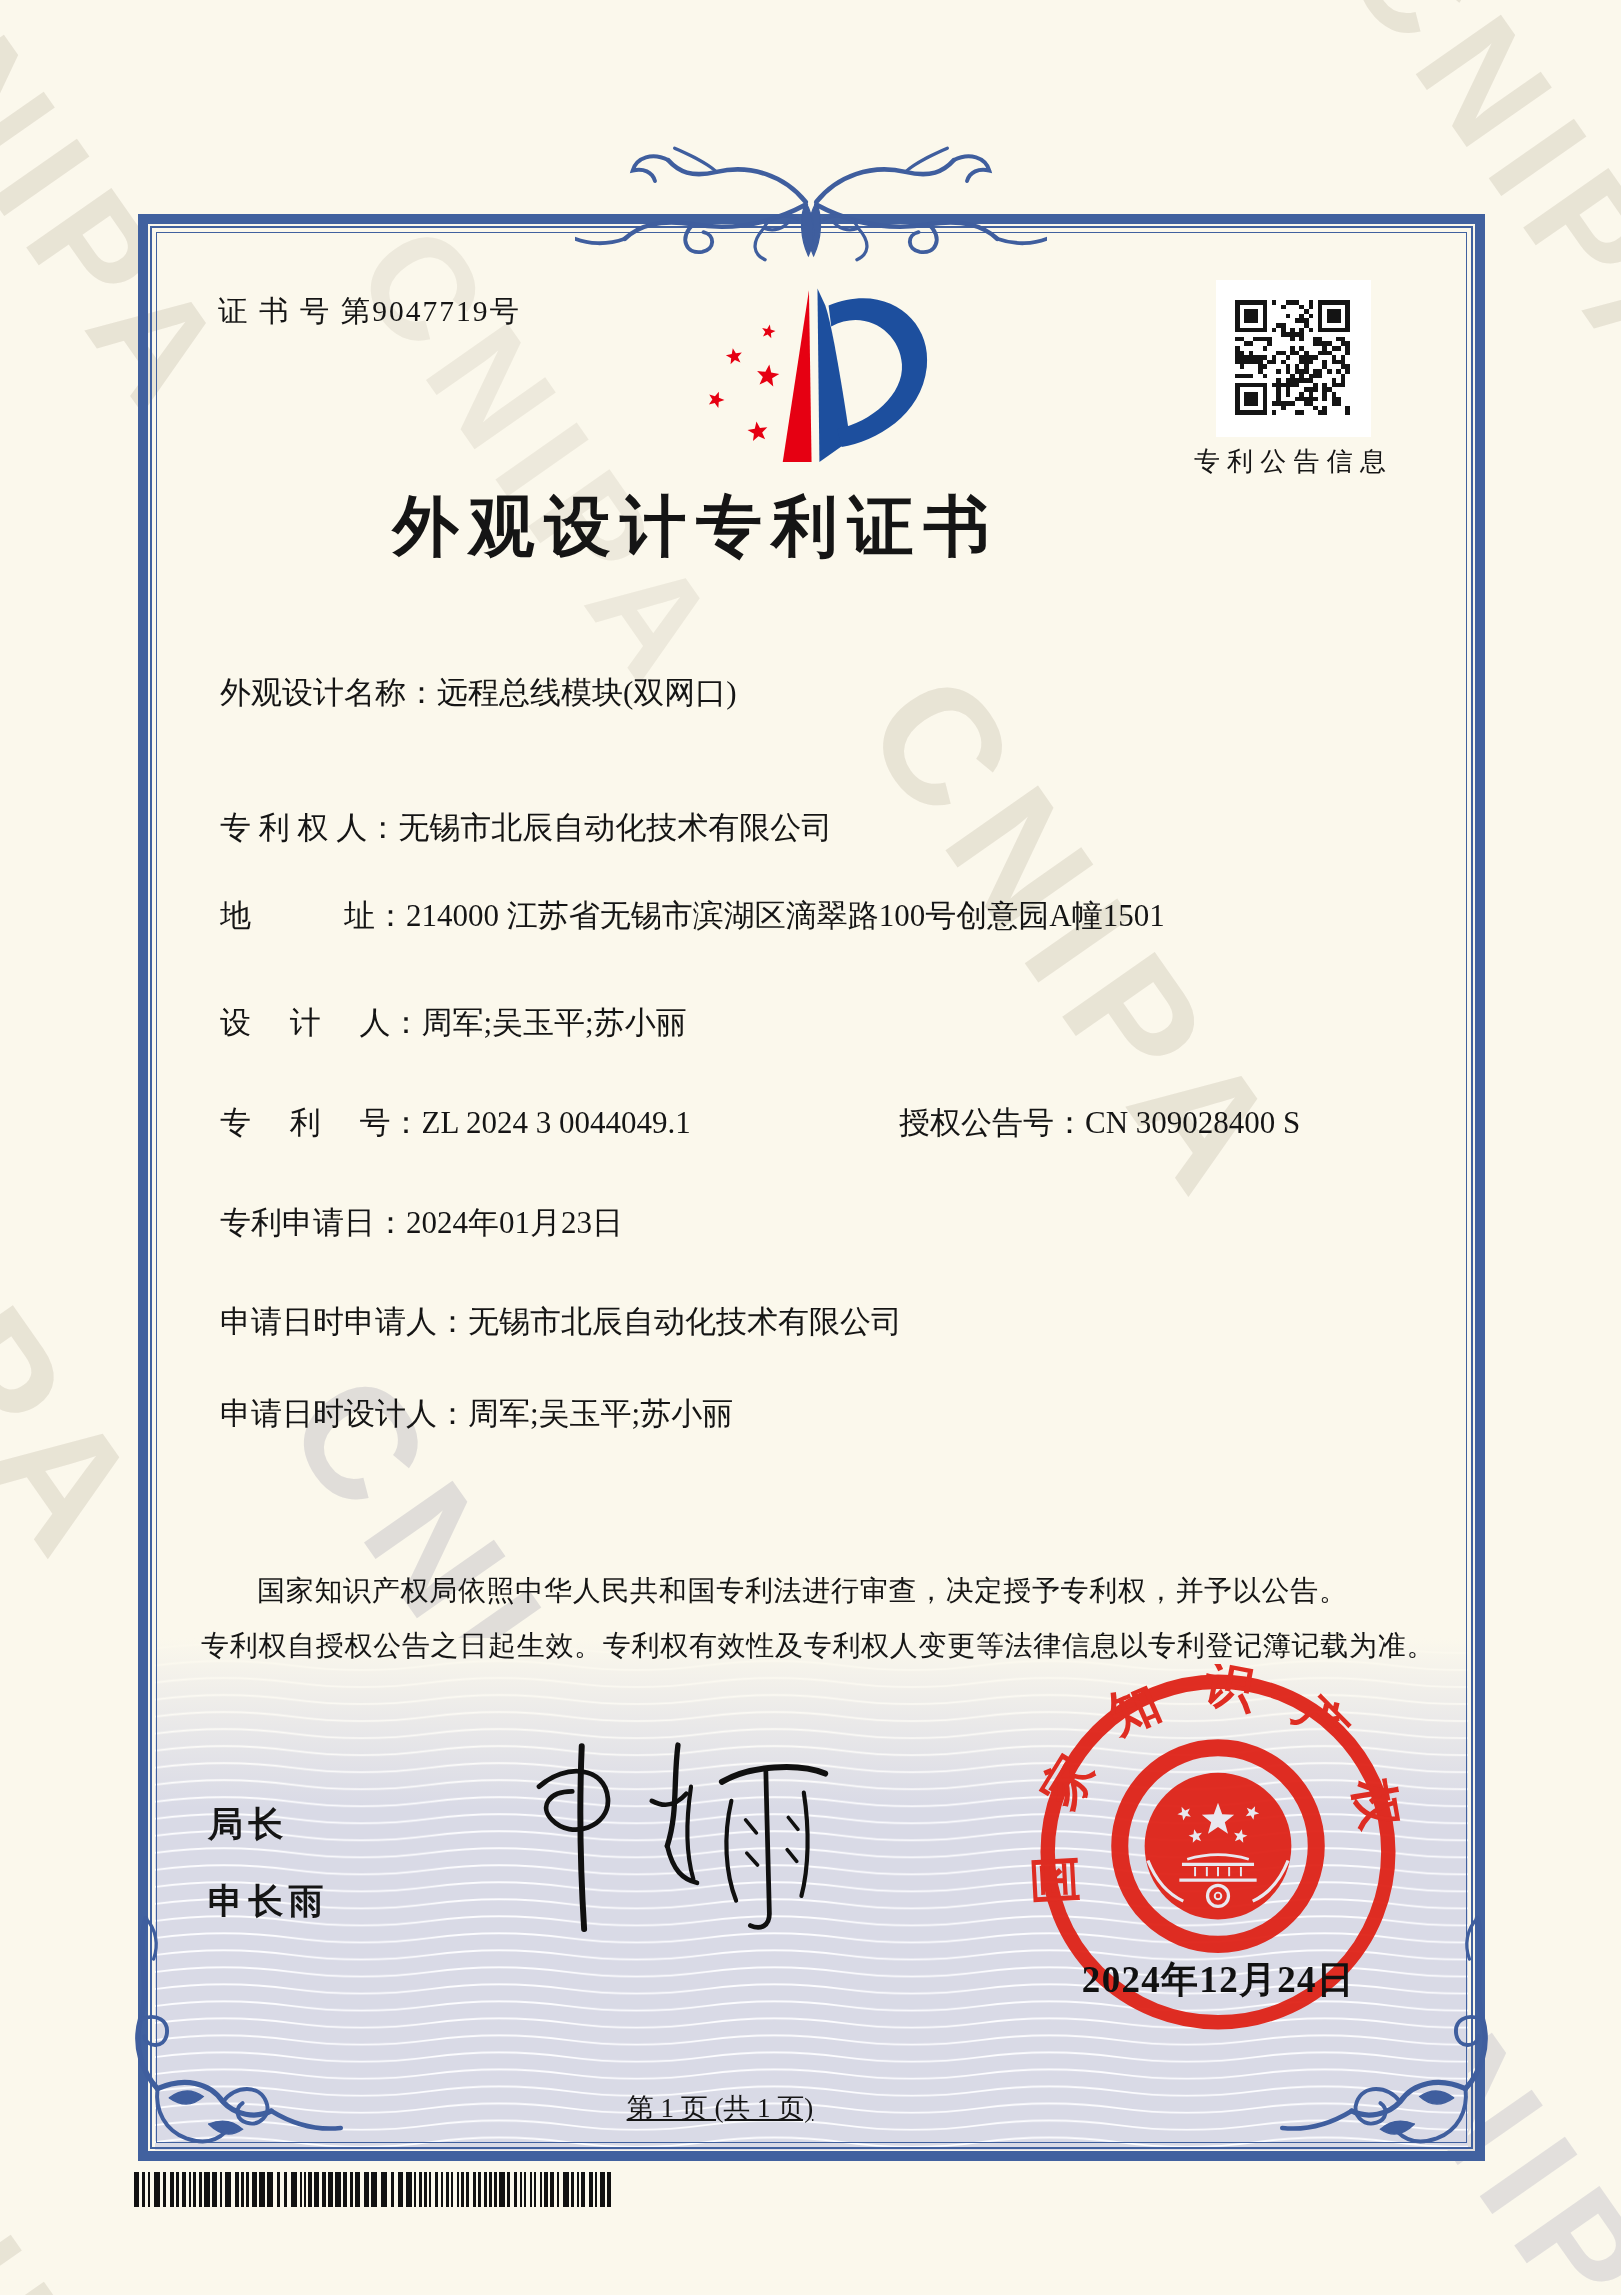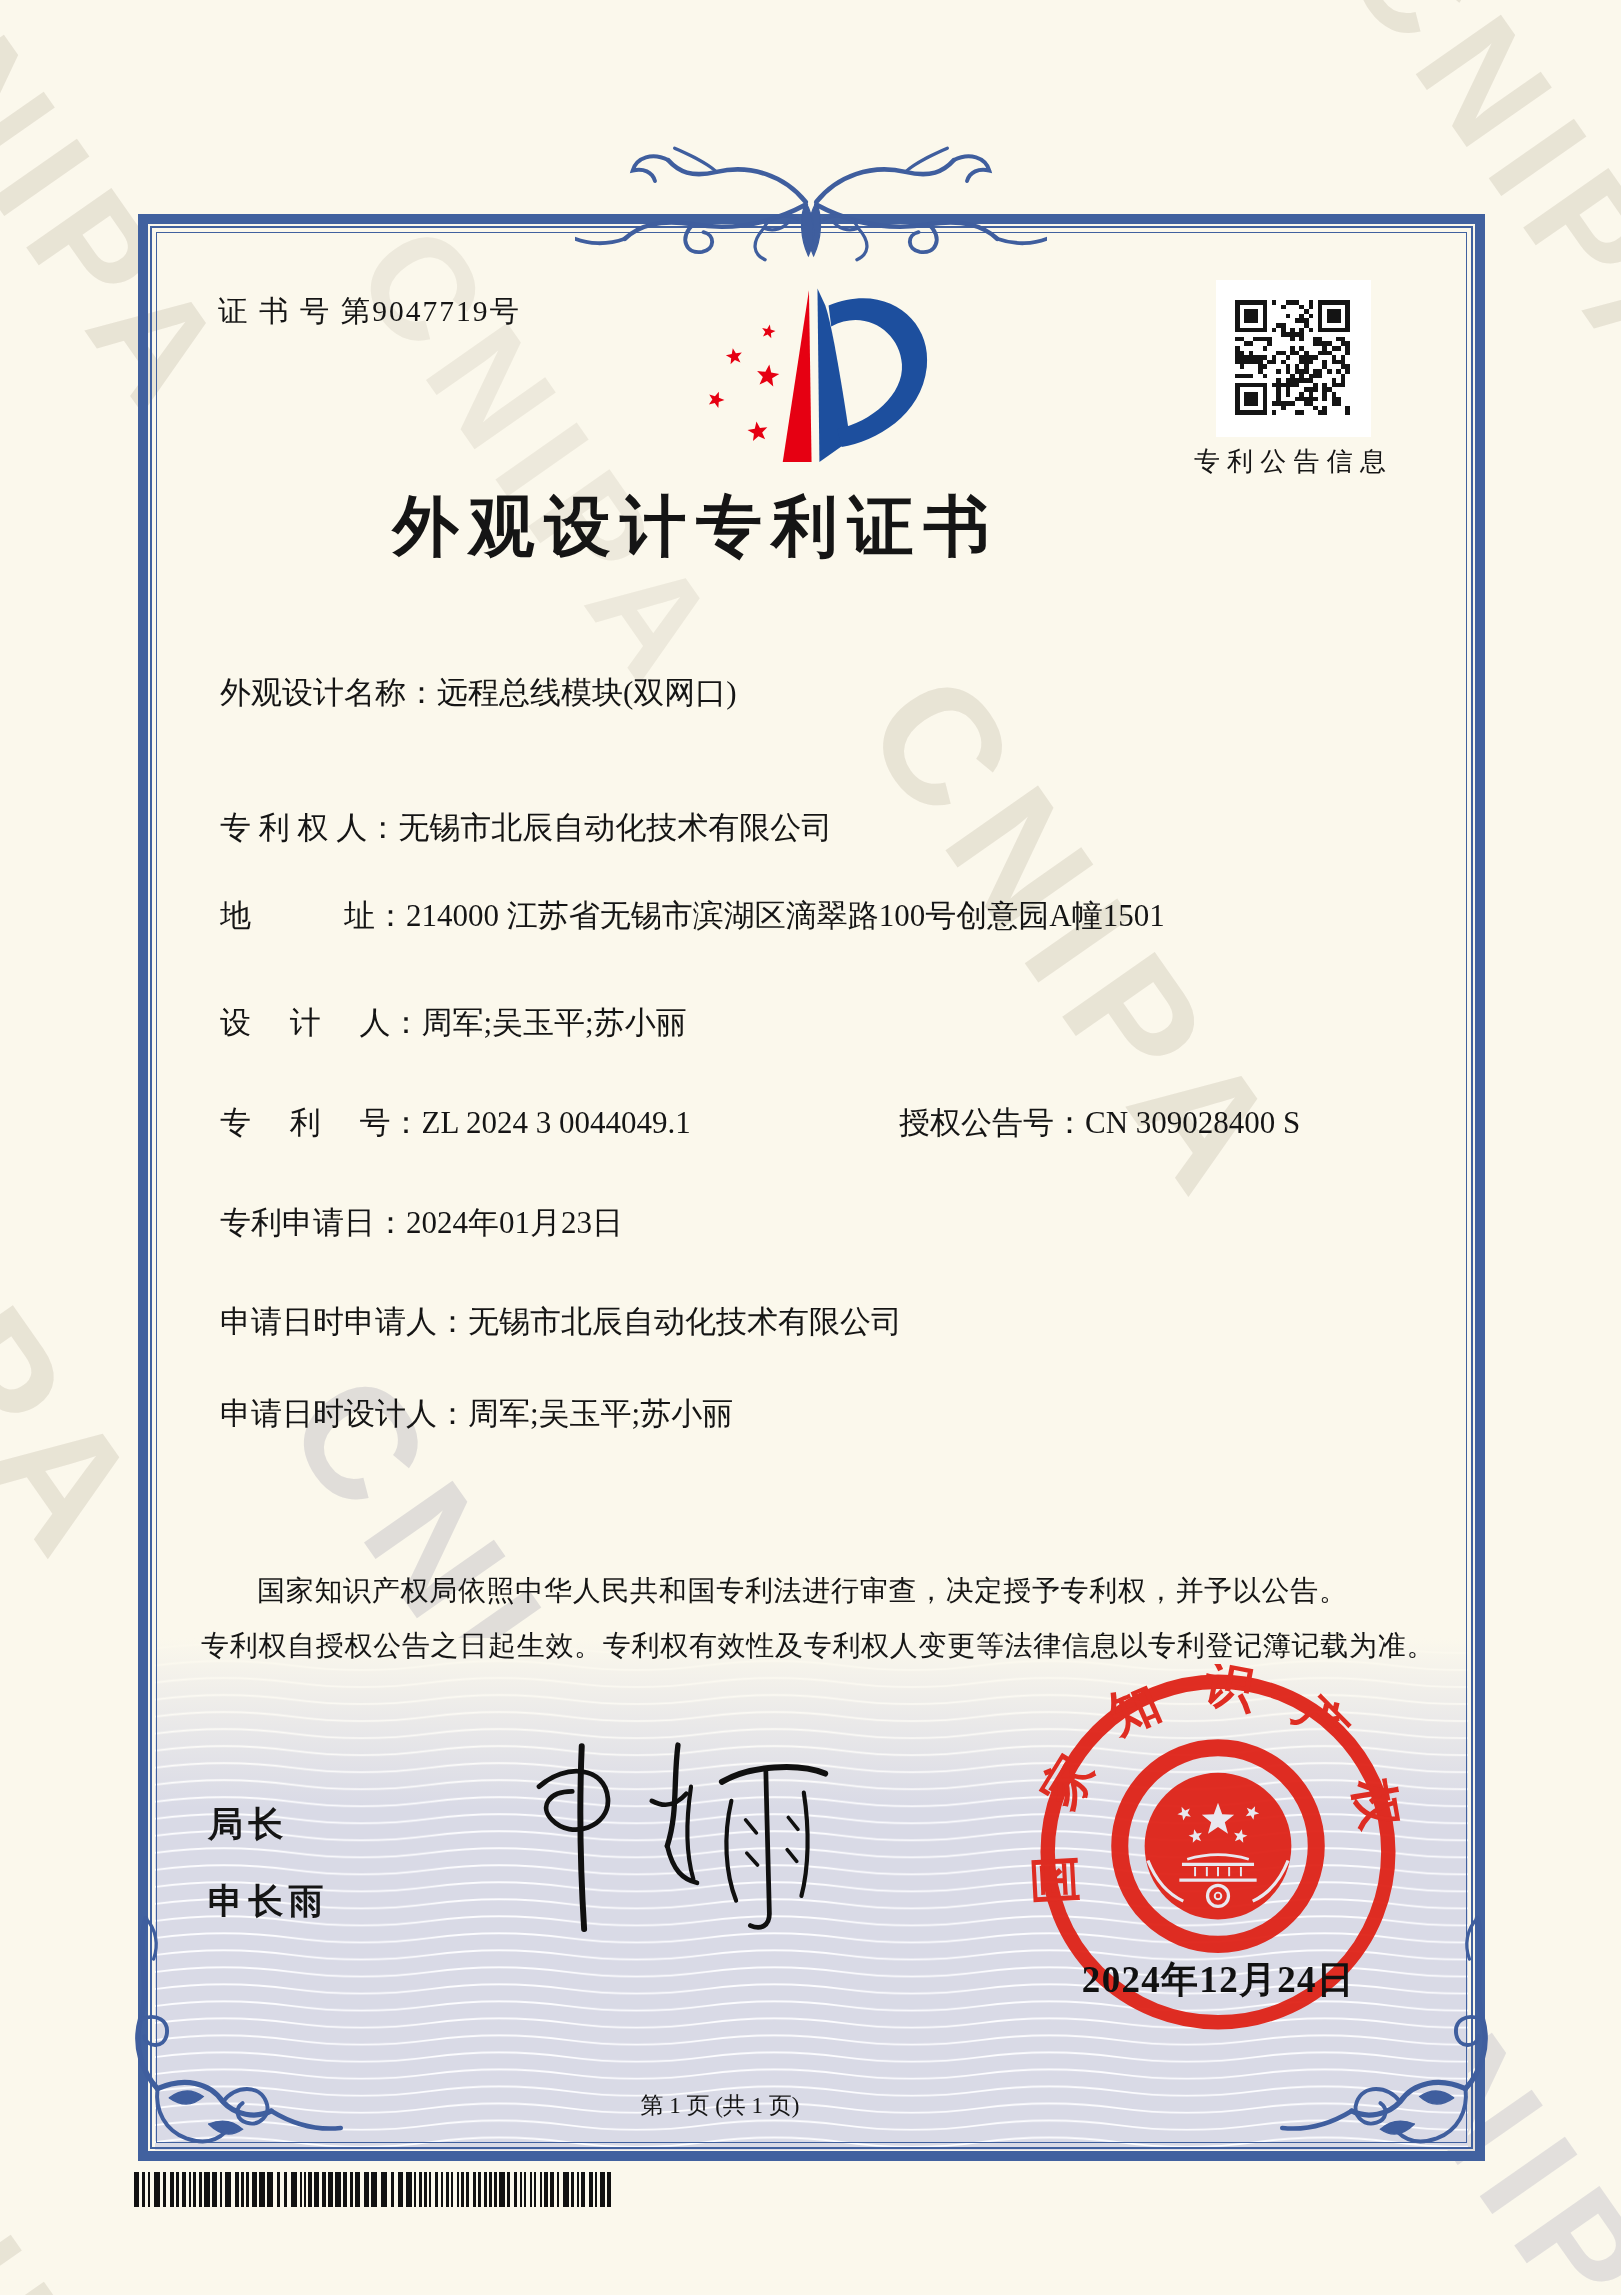--- a/index.html
+++ b/index.html
@@ -47,21 +47,21 @@
   .legal1{left:257px;top:1572px;}
   .legal2{left:201px;top:1627px;}
   .director-title{position:absolute;left:208px;top:1801px;font-size:35px;font-weight:bold;z-index:6;
                   font-family:"Liberation Sans","DejaVu Sans",sans-serif;letter-spacing:5.2px;}
   .director-name{position:absolute;left:208px;top:1878px;font-size:35px;font-weight:bold;z-index:6;
                  font-family:"Liberation Sans","DejaVu Sans",sans-serif;letter-spacing:5.2px;}
   .signature{position:absolute;left:482px;top:1722px;width:380px;height:229px;z-index:7;}
   .seal{position:absolute;left:1030px;top:1664px;width:376px;height:376px;z-index:8;opacity:.95;}
   .seal-date{position:absolute;left:1022px;top:1955px;width:393px;text-align:center;font-size:37px;
              color:#111;z-index:9;letter-spacing:1.3px;font-weight:bold;}
-  .footer{position:absolute;left:0;top:2090px;width:1440px;text-align:center;font-size:23px;z-index:6;}
+  .footer{position:absolute;left:0;top:2090px;width:1440px;text-align:center;font-size:27px;z-index:6;text-decoration:underline;}
   .barcode{position:absolute;left:131px;top:2172px;z-index:6;}
 </style>
 </head>
 <body>
 
 <div class="page">
 
   <div class="wm wm1">CNIPA</div>
   <div class="wm wm2">CNIPA</div>
   <div class="wm wm3">CNIPA</div>

